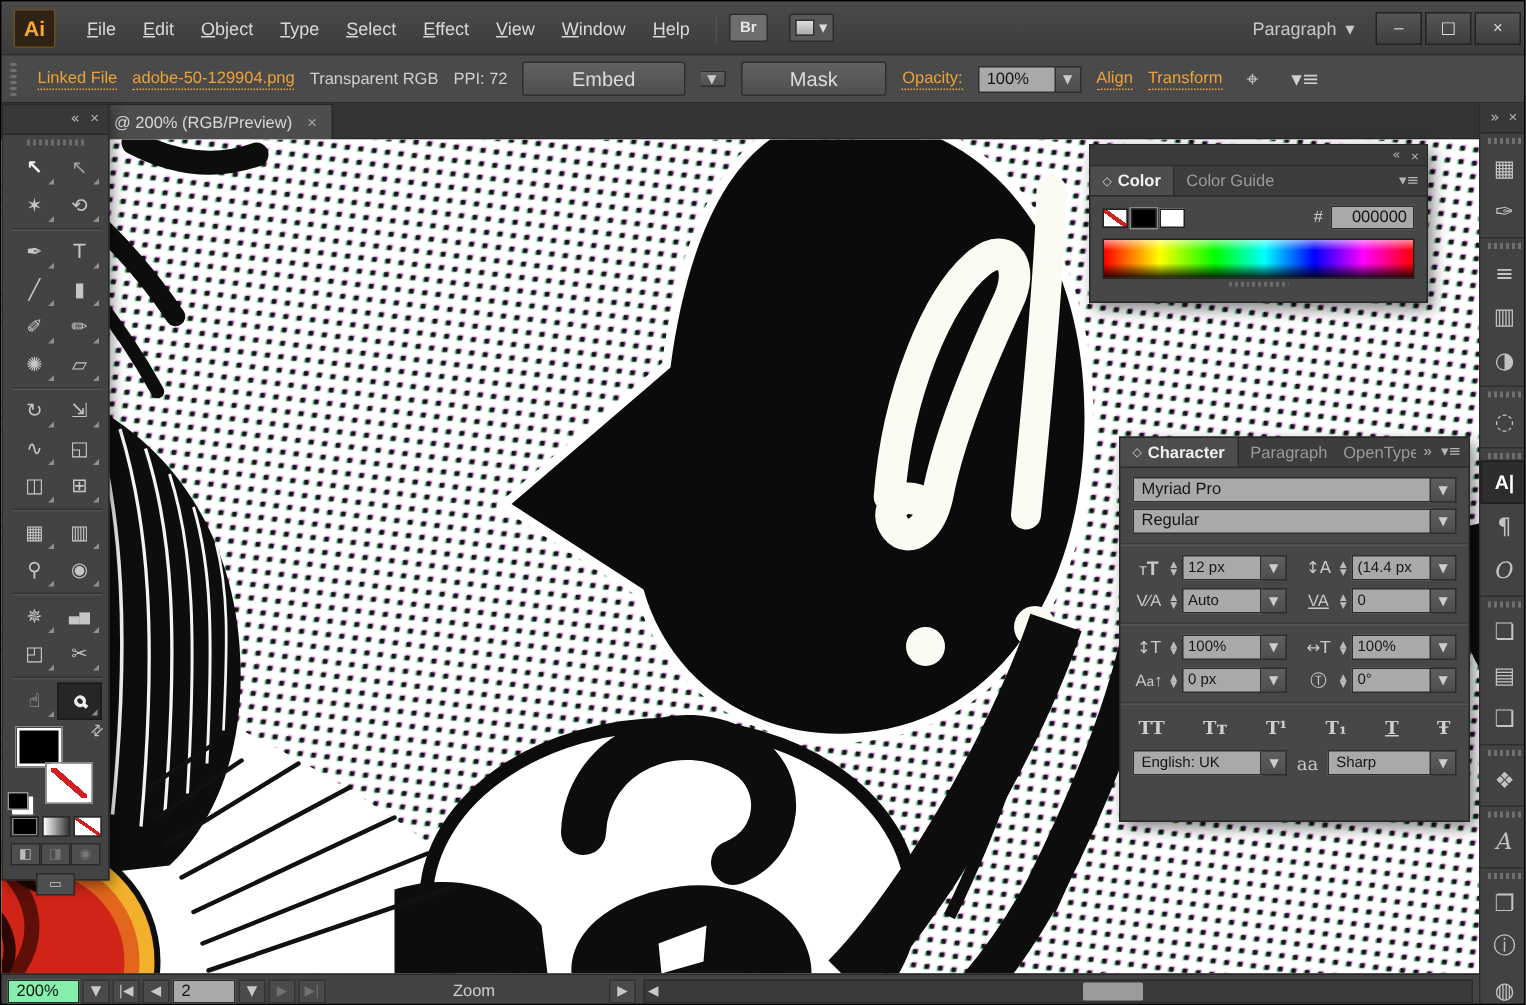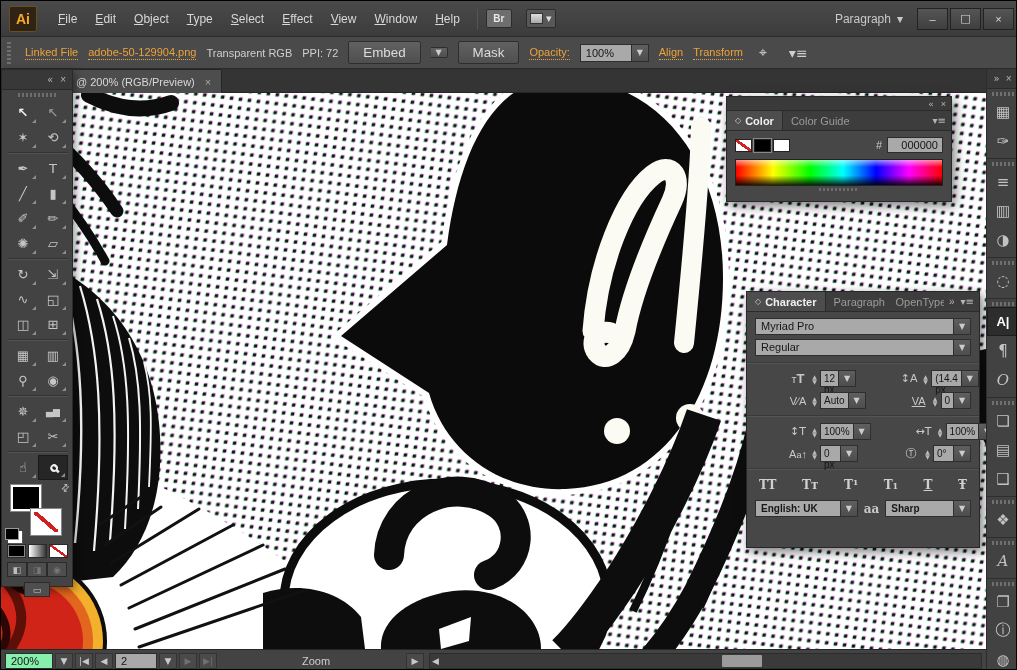--- a/index.html
+++ b/index.html
@@ -25,21 +25,21 @@
   .winbtn{width:31px;height:22px;background:linear-gradient(#555,#3f3f3f);border:1px solid #222;color:#ddd;
     display:flex;align-items:center;justify-content:center;font-size:11px;}
 
   
   #controlbar{position:absolute;left:0;top:36px;width:1017px;height:32px;background:#4a4a4a;
     border-bottom:1px solid #2a2a2a;display:flex;align-items:center;gap:10px;padding:0 6px;}
   .grip-v{width:4px;height:22px;background:repeating-linear-gradient(#707070 0 2px,transparent 2px 4px);margin-right:4px;}
   .olink{color:#eda23b;border-bottom:1px dotted #eda23b;padding-bottom:1px;cursor:pointer;}
   .cb-text{color:#cfcfcf;}
   .cbtn{background:linear-gradient(#616161,#4f4f4f);border:1px solid #2e2e2e;border-radius:2px;color:#ddd;
-    padding:3px 14px;cursor:pointer;}
+    padding:3px 32px;cursor:pointer;}
   .split{display:flex;}
   .split .cbtn{border-radius:2px 0 0 2px;}
   .split .dd{width:17px;background:linear-gradient(#616161,#4f4f4f);border:1px solid #2e2e2e;border-left:none;
     border-radius:0 2px 2px 0;display:flex;align-items:center;justify-content:center;color:#ccc;font-size:8px;}
   .fld{background:#a9a9a9;color:#161616;border:1px solid #2e2e2e;padding:2px 5px;}
   .ddbtn{width:17px;background:linear-gradient(#5f5f5f,#4d4d4d);border:1px solid #2e2e2e;border-left:none;
     display:flex;align-items:center;justify-content:center;color:#ccc;font-size:8px;cursor:pointer;}
   .ctl-icon{color:#cfcfcf;font-size:14px;padding:0 6px;cursor:pointer;}
 
   
@@ -107,31 +107,31 @@
     linear-gradient(90deg,#f00,#ff0 18%,#0f0 36%,#0ff 52%,#00f 68%,#f0f 84%,#f00);}
   .pgrip{height:3px;width:40px;margin:2px auto 0;background:repeating-linear-gradient(90deg,#6c6c6c 0 2px,transparent 2px 4px);}
 
   
   #char-panel{left:745px;top:290px;width:234px;height:257px;}
   #char-body{padding:6px 8px;}
   .ddrow{display:flex;margin-bottom:4px;}
   .ddrow .fld{flex:1;height:17px;padding:1px 5px;}
   .hr{border-top:1px solid #3a3a3a;border-bottom:1px solid #555;margin:6px -8px;}
   .cgrid{display:flex;gap:10px;margin-bottom:5px;}
-  .cctl{display:flex;align-items:center;flex:1;margin-left:32px;}
+  .cctl{display:flex;align-items:center;flex:1;}
   .cic{width:22px;color:#c9c9c9;font-size:11px;text-align:center;flex:none;}
   .cic .big{font-size:13px;font-weight:bold;}
   .cic.uln{text-decoration:underline;}
   .spin{width:11px;flex:none;display:flex;flex-direction:column;align-items:center;line-height:5px;color:#bbb;font-size:6px;}
   .cctl .fld{flex:1;height:17px;font-size:10px;padding:2px 3px;min-width:0;}
   .cctl .ddbtn{height:17px;flex:none;}
   #toggle-row{display:flex;justify-content:space-between;padding:2px 4px 0;color:#cfcfcf;font-size:12px;font-weight:bold;}
   #toggle-row span{cursor:pointer;font-family:"DejaVu Serif",serif;}
   #toggle-row .u{text-decoration:underline;}
-  #lang-row{display:flex;align-items:center;gap:6px;margin-top:8px;font-weight:bold;}
+  #lang-row{display:flex;align-items:center;gap:6px;margin-top:8px;}
   #lang-row .fld{height:17px;font-size:10px;}
   #aa-label{color:#c9c9c9;font-family:"DejaVu Serif",serif;font-size:12px;}
 
   
   #dock{position:absolute;left:985px;top:68px;width:32px;height:602px;background:#424242;border-left:1px solid #2c2c2c;}
   #dock-head{height:20px;background:#383838;border-bottom:1px solid #2a2a2a;display:flex;align-items:center;
     justify-content:center;gap:6px;color:#b5b5b5;font-size:10px;}
   .dgrip{height:4px;width:22px;margin:3px auto 1px;background:repeating-linear-gradient(90deg,#6f6f6f 0 2px,transparent 2px 4px);}
   .dgroup{border-bottom:1px solid #2e2e2e;padding-bottom:3px;}
   .dicon{width:32px;height:29px;display:flex;align-items:center;justify-content:center;color:#c2c2c2;font-size:15px;cursor:pointer;}

